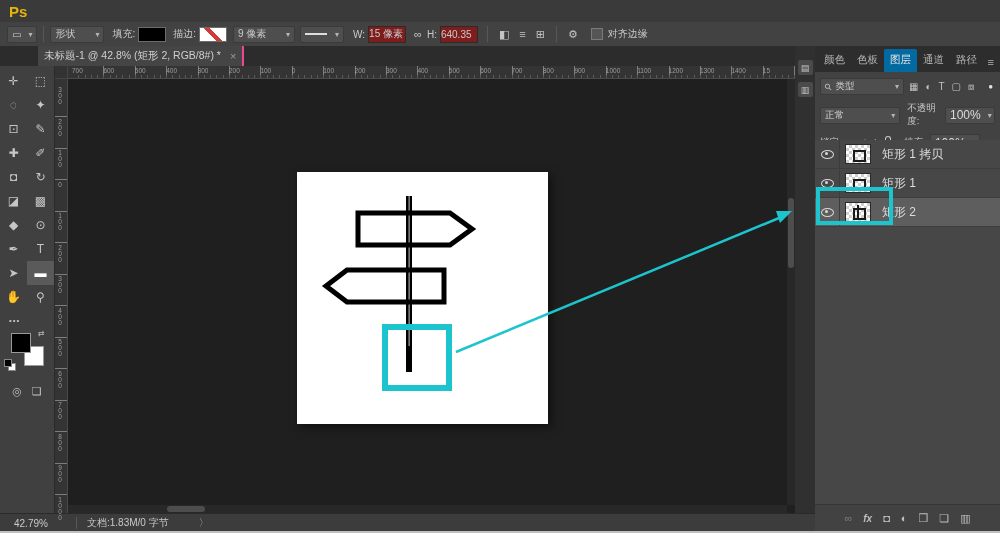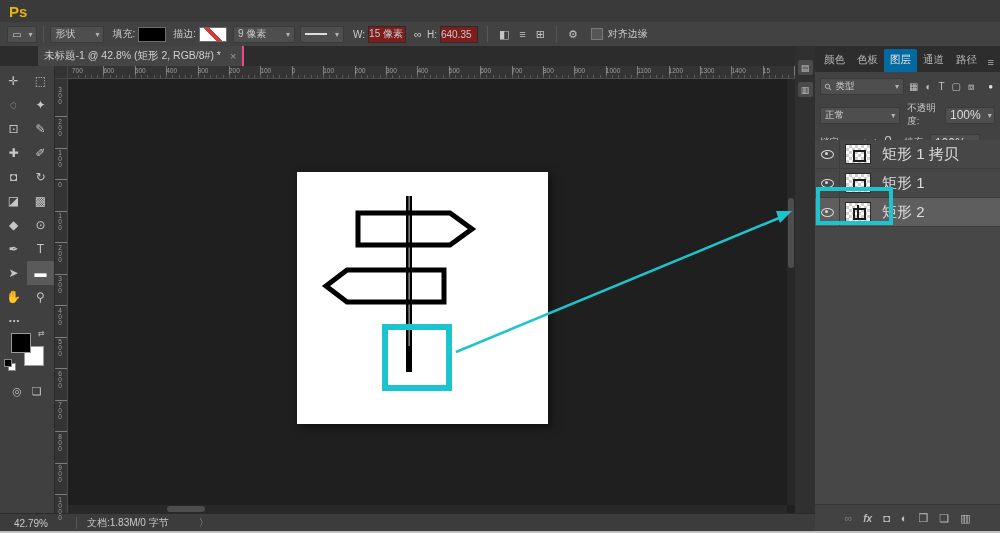--- a/index.html
+++ b/index.html
@@ -79,21 +79,21 @@
   .kindsel{width:74px;font-size:9.5px;color:#cfcfcf;}
   .searchg{display:inline-block;transform:rotate(-45deg);font-size:9px;color:#c0c0c0;}
   .ficon{font-size:10px;color:#c2c2c2;padding:0 2px;}
   .fdot{margin-left:auto;color:#e4e4e4;font-size:8px;padding-right:2px;}
   .brow{display:flex;align-items:center;margin:7px 5px 0;font-size:9.5px;color:#c9c9c9;gap:3px;}
   .blendsel{width:82px;font-size:9.5px;color:#dcdcdc;}
   .valsel{width:40px;font-size:12px;color:#dcdcdc;}
   .lockrow{display:flex;align-items:center;margin:6px 5px 0;font-size:9.5px;color:#c9c9c9;gap:4px;}
   .lki{font-size:9px;color:#c2c2c2;}
   .llist{position:absolute;left:0;top:68px;right:0;bottom:28px;background:#474747;}
-  .lrow{height:28px;display:flex;align-items:center;border-bottom:1px solid #3e3e3e;font-size:15px;color:#dcdcdc;}
+  .lrow{height:28px;display:flex;align-items:center;border-bottom:1px solid #3e3e3e;font-size:12px;color:#dcdcdc;}
   .lrow.sel{background:#5e5e5e;}
   .eyecell{width:24px;height:100%;display:flex;align-items:center;justify-content:center;border-right:1px solid #3c3c3c;flex:none;}
   .eye{width:11px;height:7px;border:1px solid #d8d8d8;border-radius:50%;position:relative;}
   .eye::after{content:'';position:absolute;left:3px;top:1.5px;width:3px;height:3px;border-radius:50%;background:#d8d8d8;}
   .thumbcell{width:36px;display:flex;align-items:center;justify-content:center;flex:none;}
   .lthumb{width:26px;height:20px;border:1px solid #2a2a2a;position:relative;box-sizing:border-box;}
   .lthumb.checker{background-color:#fff;
     background-image:linear-gradient(45deg,#cfcfcf 25%,transparent 25%,transparent 75%,#cfcfcf 75%),
                      linear-gradient(45deg,#cfcfcf 25%,#fff 25%,#fff 75%,#cfcfcf 75%);
     background-size:6px 6px;background-position:0 0,3px 3px;}

